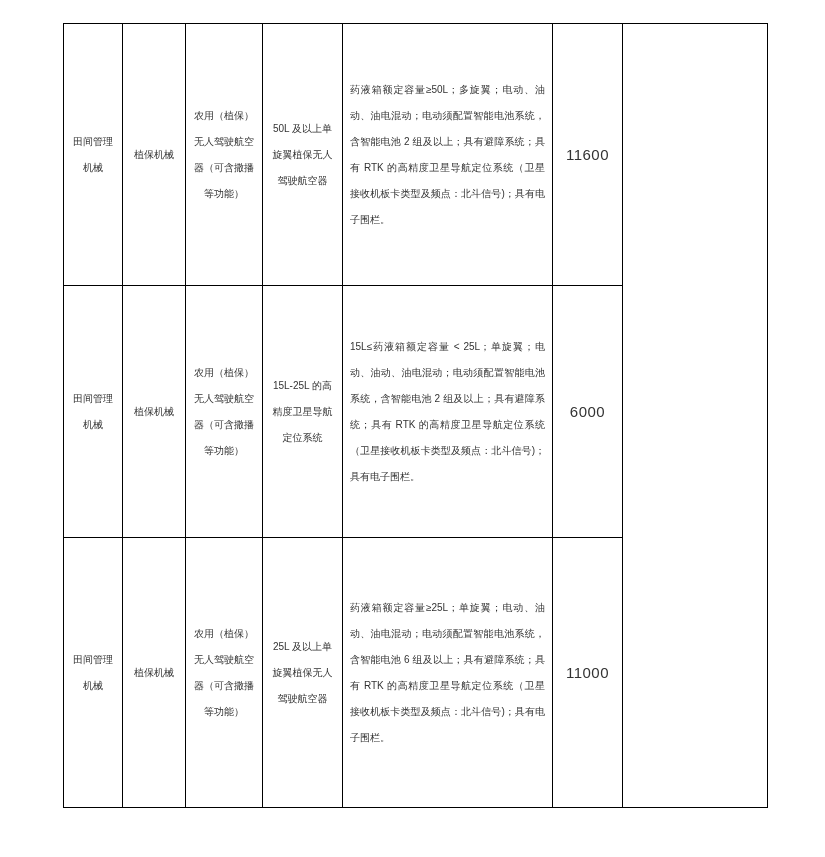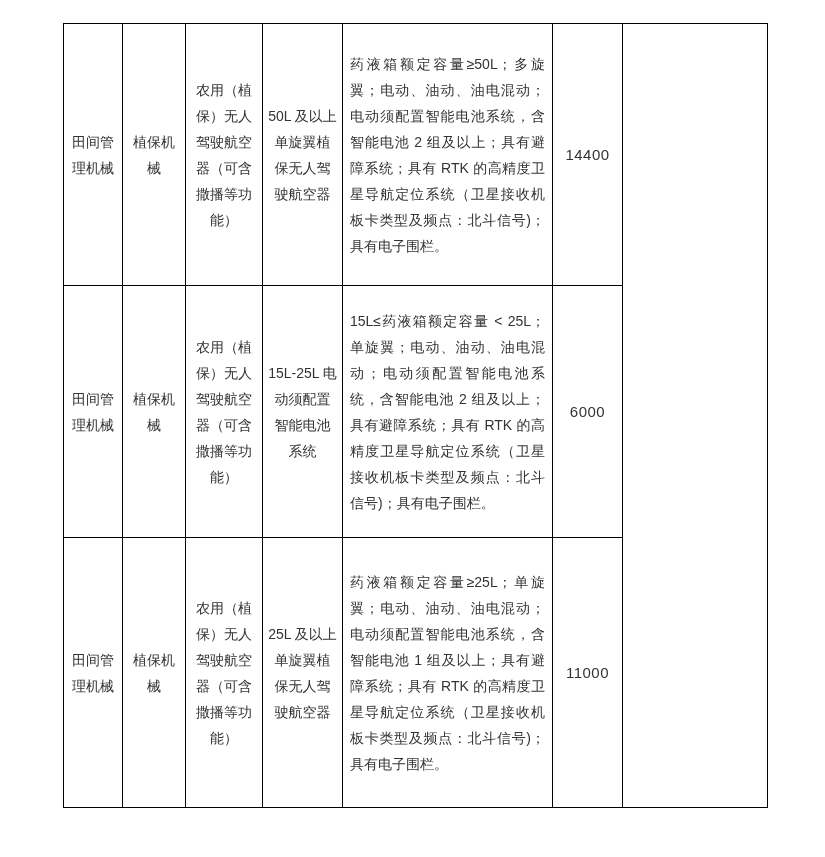--- a/index.html
+++ b/index.html
@@ -20,21 +20,21 @@
     top: 23px;
     width: 704px;
     border-collapse: collapse;
     table-layout: fixed;
     background: #ffffff;
   }
   table.doc-table td {
     border: 1px solid #000000;
     vertical-align: middle;
     text-align: center;
-    font-size: 14px;
+    font-size: 10px;
     line-height: 26px;
     padding: 2px 5px;
     color: #333333;
     word-break: break-all;
     overflow: hidden;
   }
   table.doc-table td.desc {
     text-align: justify;
     text-align-last: left;
     line-height: 26px;
@@ -71,33 +71,33 @@
     <col class="c-amt">
     <col class="c-note">
   </colgroup>
   <tbody>
     <tr class="r1">
       <td>田间管理机械</td>
       <td>植保机械</td>
       <td>农用（植保）无人驾驶航空器（可含撒播等功能）</td>
       <td>50L 及以上单旋翼植保无人驾驶航空器</td>
       <td class="desc">药液箱额定容量≥50L；多旋翼；电动、油动、油电混动；电动须配置智能电池系统，含智能电池 2 组及以上；具有避障系统；具有 RTK 的高精度卫星导航定位系统（卫星接收机板卡类型及频点：北斗信号)；具有电子围栏。</td>
-      <td class="amount">14400</td>
+      <td class="amount">11600</td>
       <td class="empty-notes" rowspan="3"></td>
     </tr>
     <tr class="r2">
       <td>田间管理机械</td>
       <td>植保机械</td>
       <td>农用（植保）无人驾驶航空器（可含撒播等功能）</td>
-      <td>15L-25L 电动须配置智能电池系统</td>
+      <td>15L-25L 的高精度卫星导航定位系统</td>
       <td class="desc">15L≤药液箱额定容量 &lt; 25L；单旋翼；电动、油动、油电混动；电动须配置智能电池系统，含智能电池 2 组及以上；具有避障系统；具有 RTK 的高精度卫星导航定位系统（卫星接收机板卡类型及频点：北斗信号)；具有电子围栏。</td>
       <td class="amount">6000</td>
     </tr>
     <tr class="r3">
       <td>田间管理机械</td>
       <td>植保机械</td>
       <td>农用（植保）无人驾驶航空器（可含撒播等功能）</td>
       <td>25L 及以上单旋翼植保无人驾驶航空器</td>
-      <td class="desc">药液箱额定容量≥25L；单旋翼；电动、油动、油电混动；电动须配置智能电池系统，含智能电池 1 组及以上；具有避障系统；具有 RTK 的高精度卫星导航定位系统（卫星接收机板卡类型及频点：北斗信号)；具有电子围栏。</td>
+      <td class="desc">药液箱额定容量≥25L；单旋翼；电动、油动、油电混动；电动须配置智能电池系统，含智能电池 6 组及以上；具有避障系统；具有 RTK 的高精度卫星导航定位系统（卫星接收机板卡类型及频点：北斗信号)；具有电子围栏。</td>
       <td class="amount">11000</td>
     </tr>
   </tbody>
 </table>
 
 </body></html>

